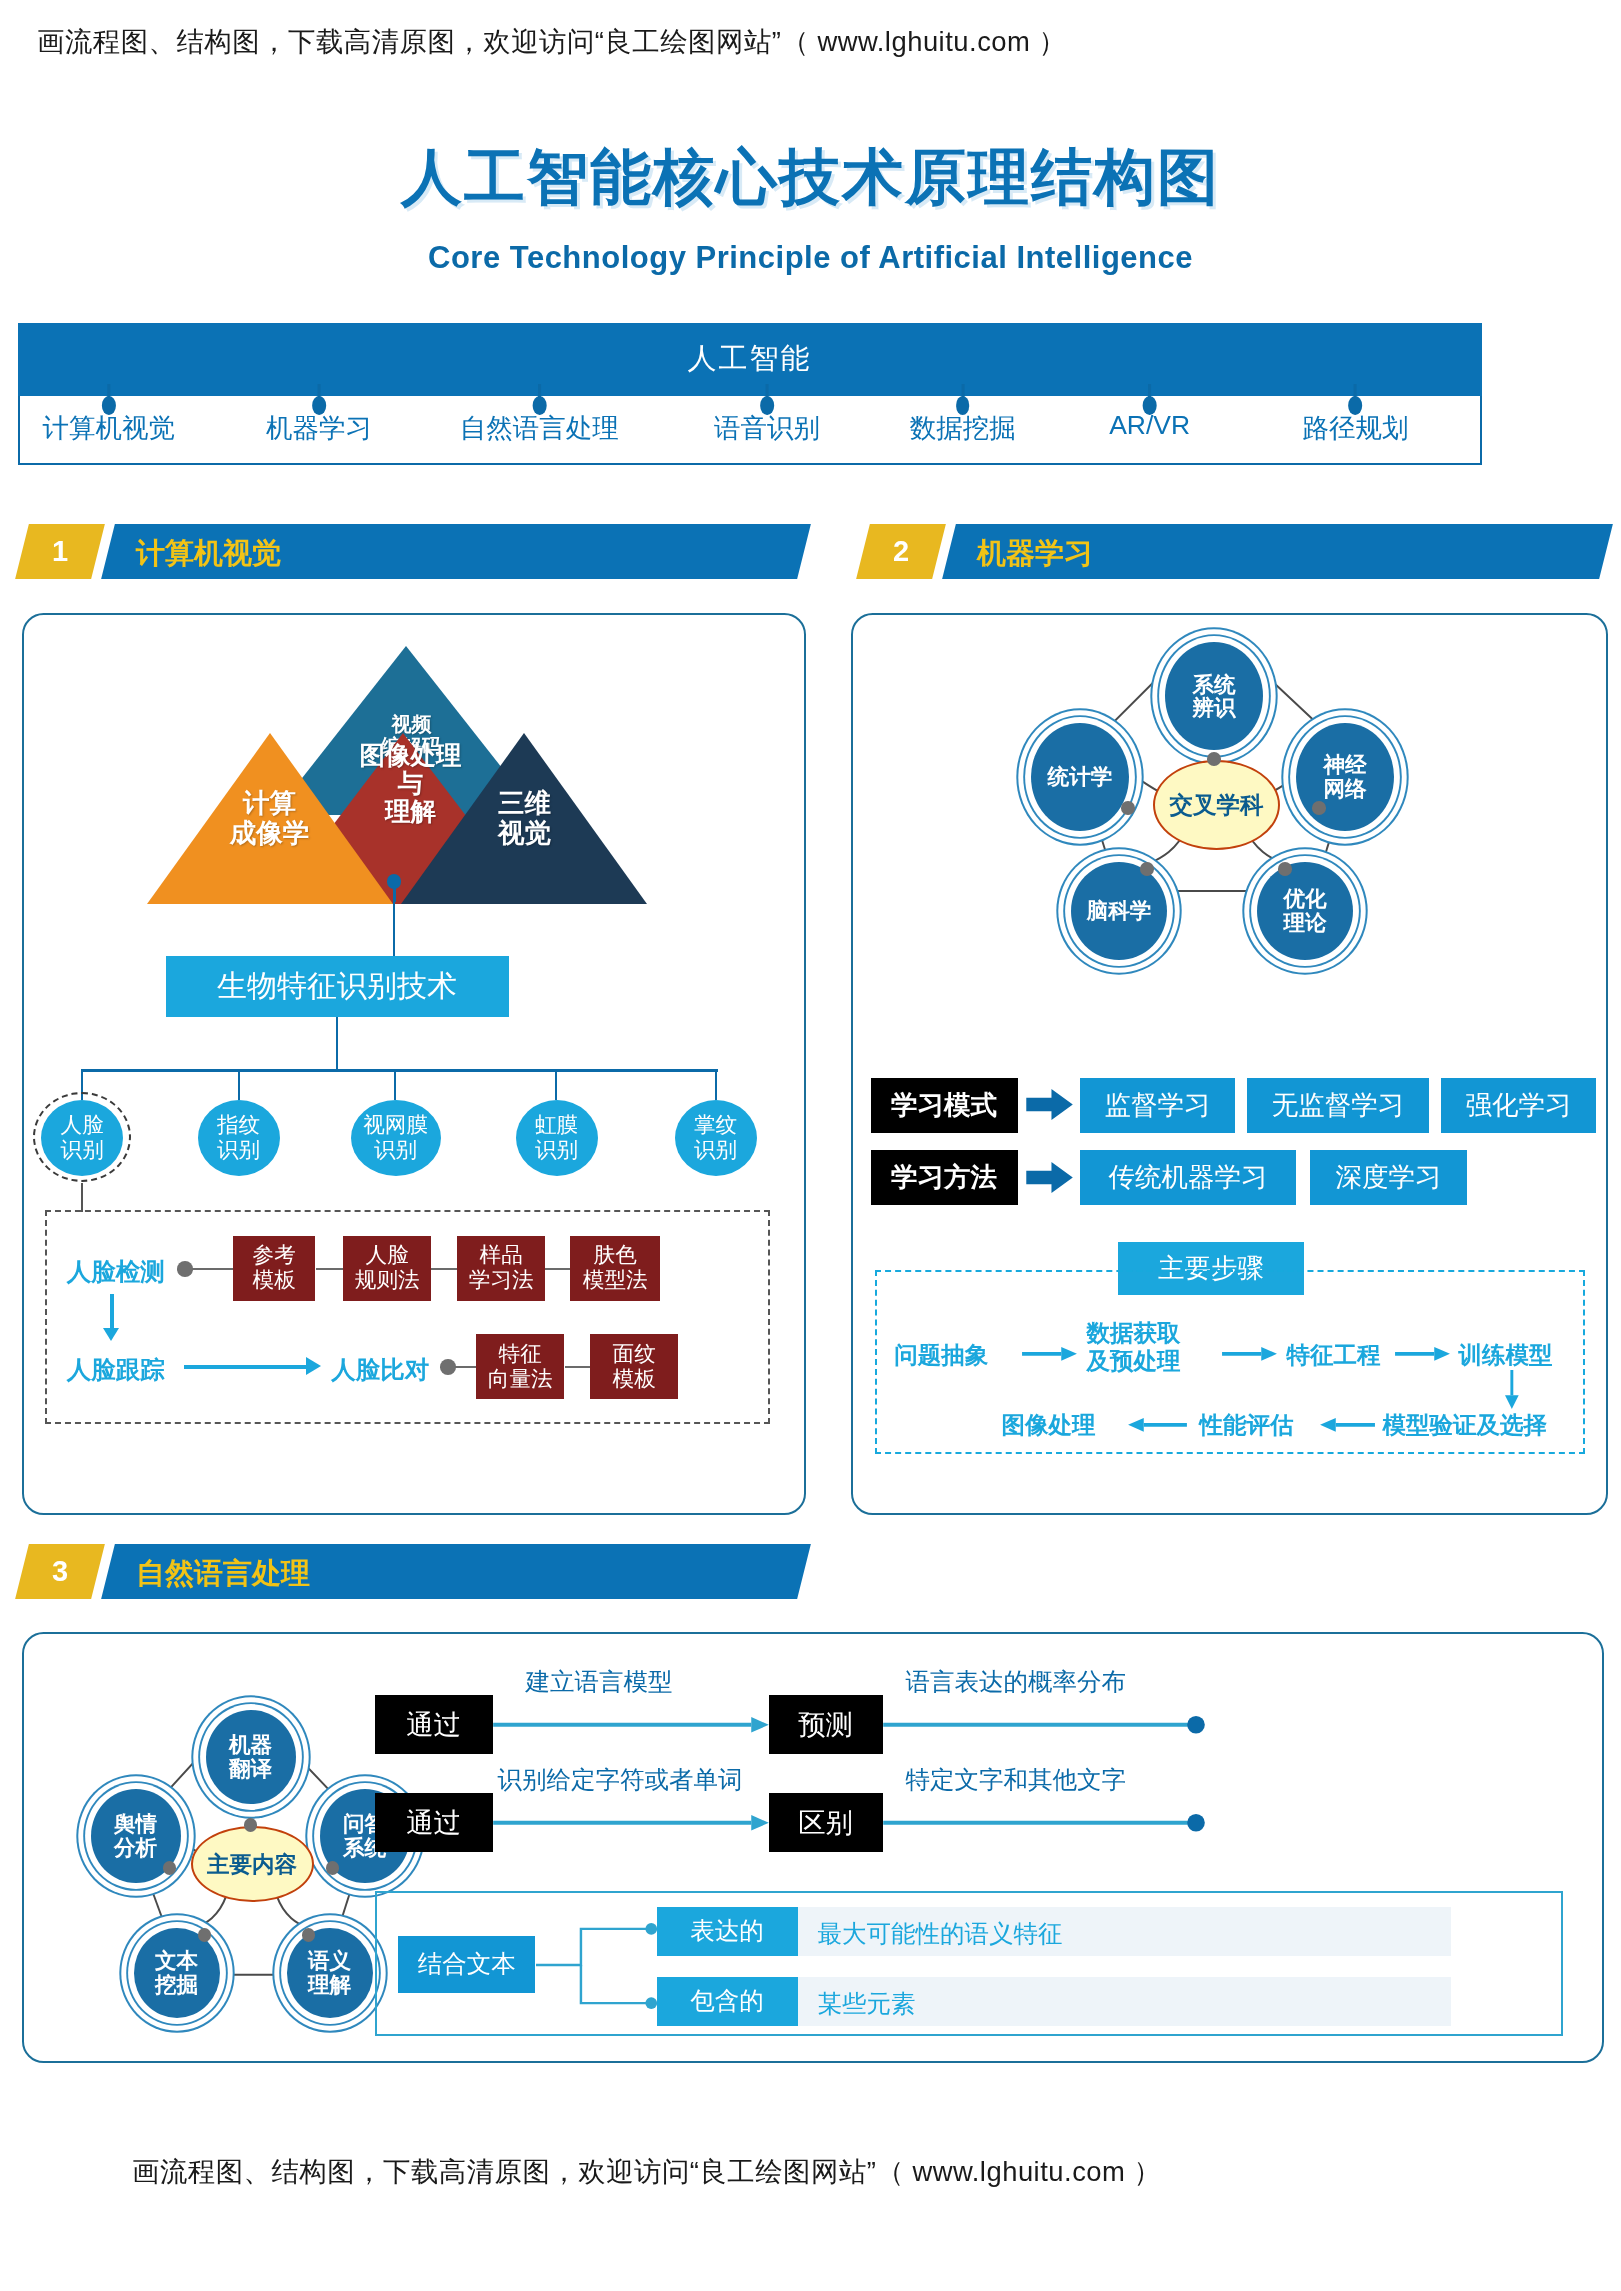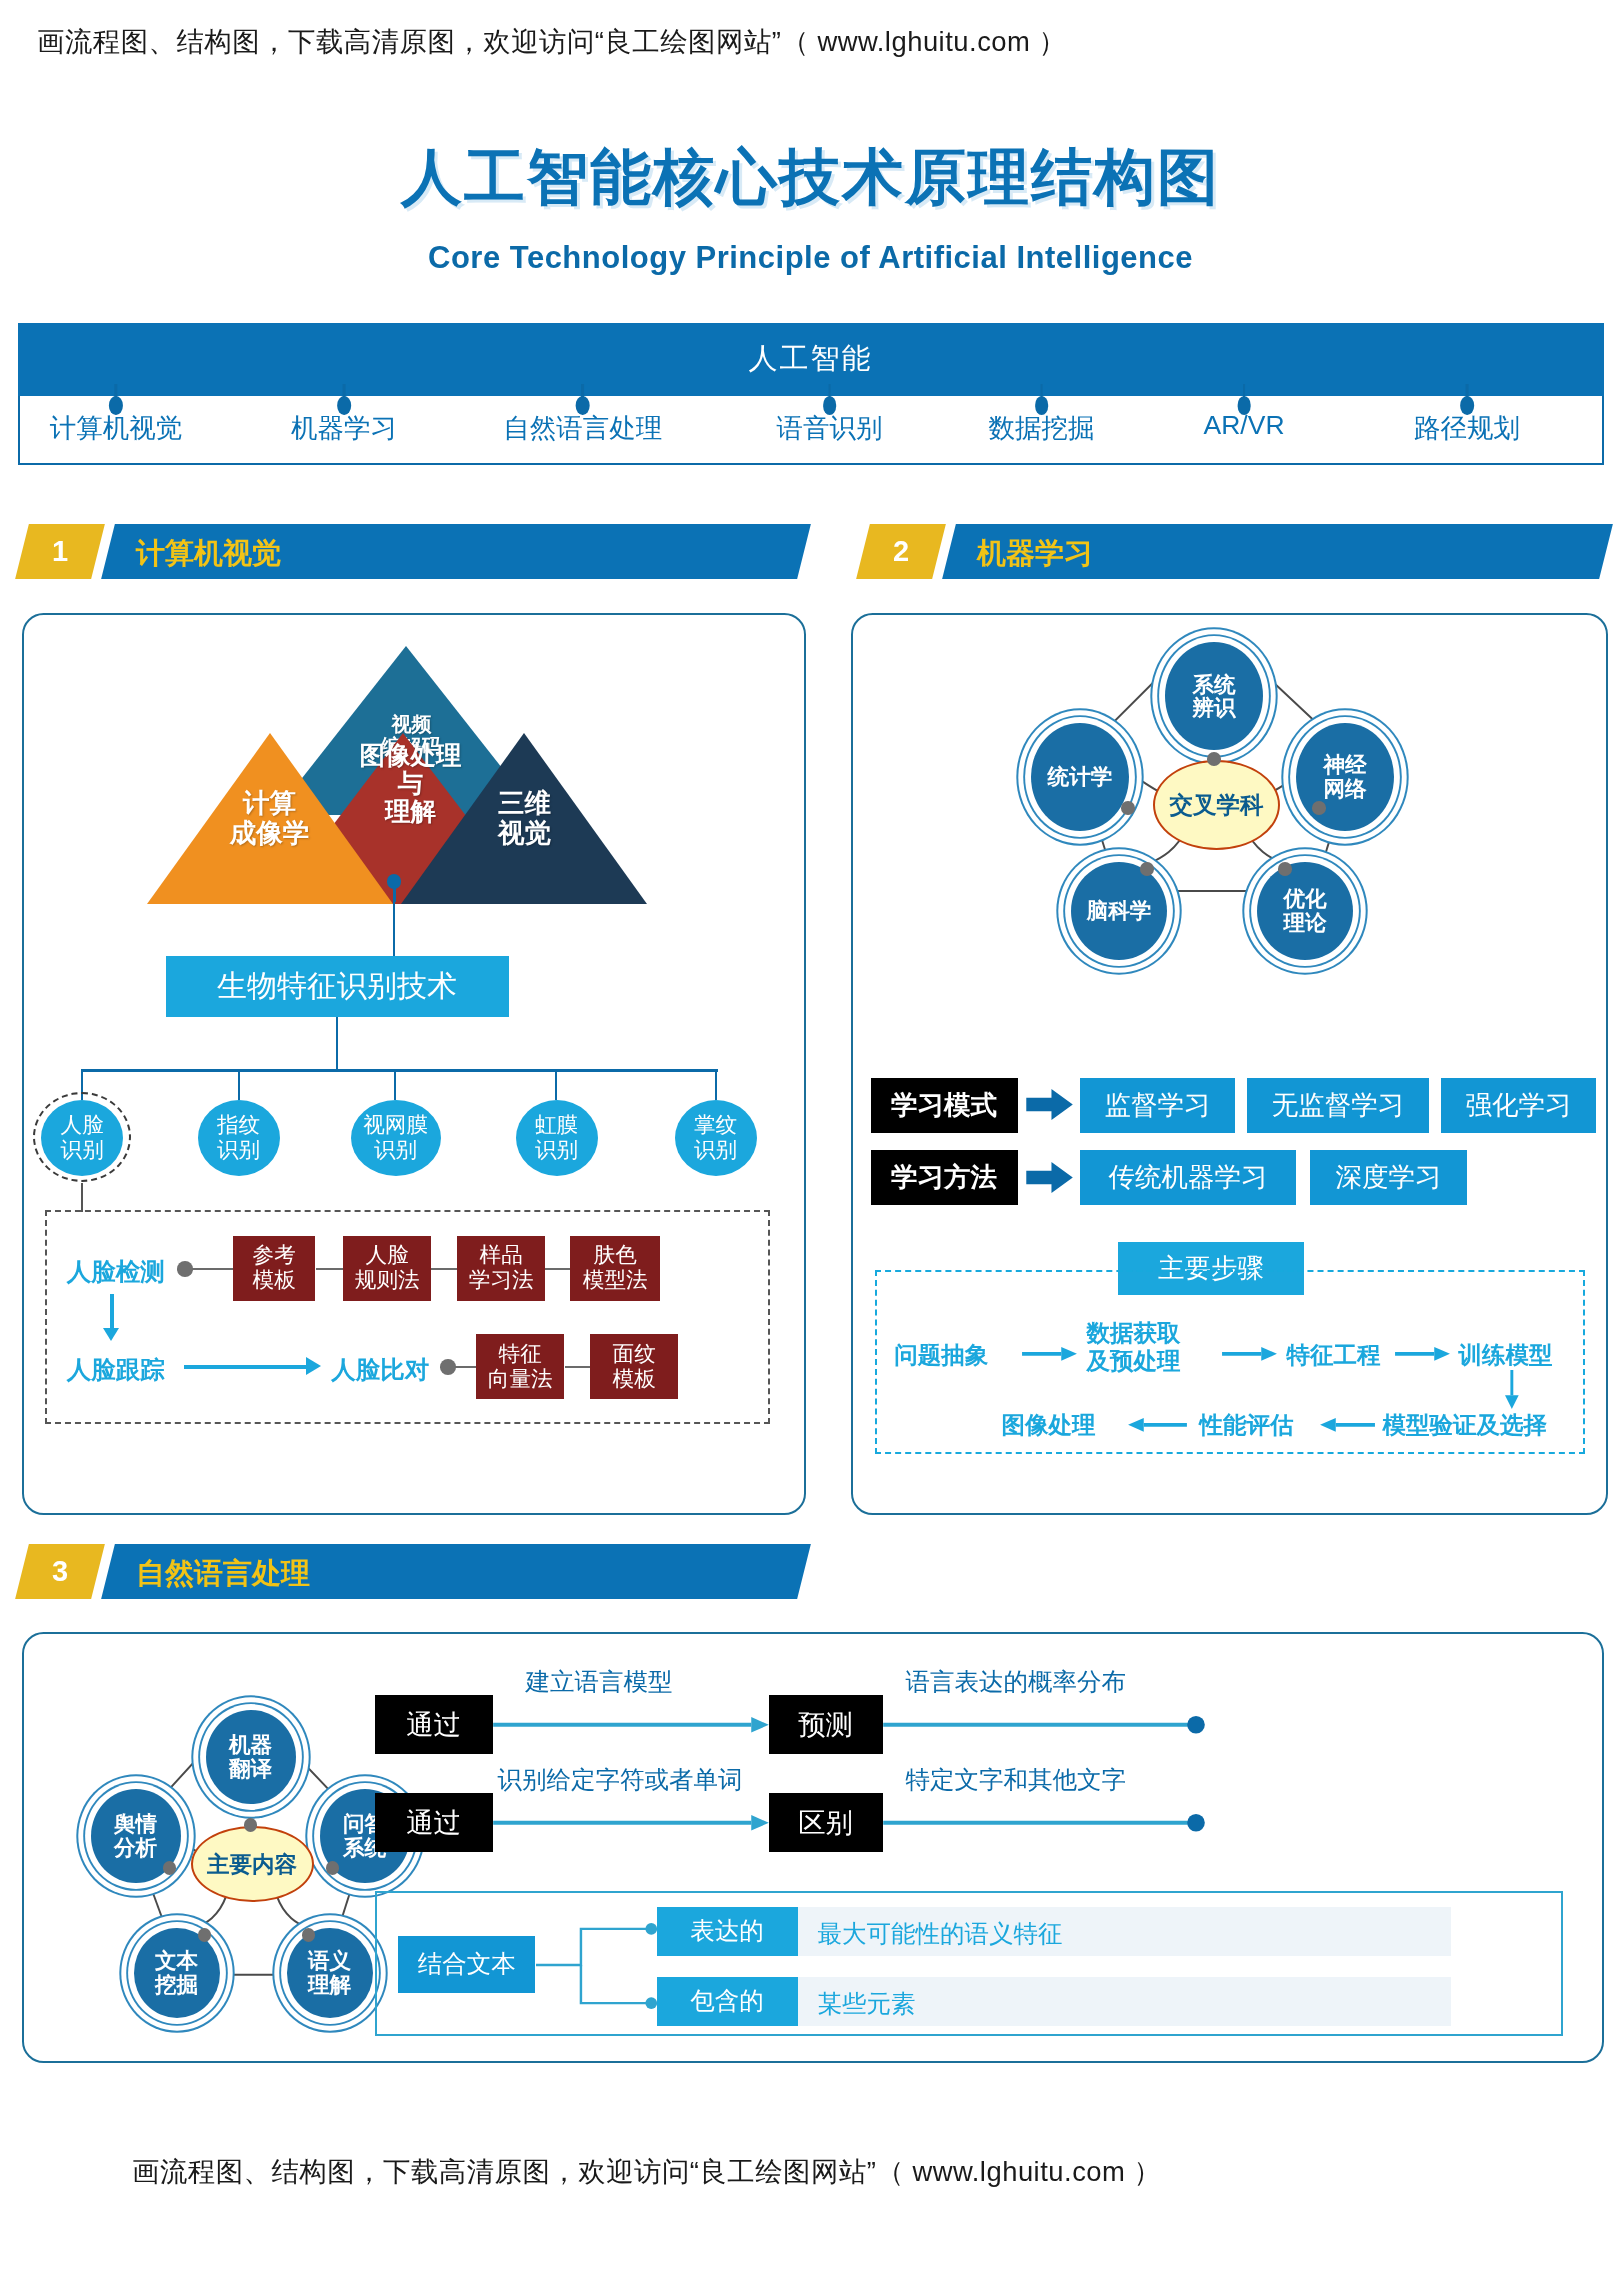--- a/index.html
+++ b/index.html
@@ -22,21 +22,21 @@
     position:absolute; top:137px; left:0; width:100%; text-align:center;
     font-size:61px; font-weight:bold; color:#0b72b5; letter-spacing:2px;
     text-shadow:2.9px 2.9px 0 #d8eaf6;
   }
   #sub-title {
     position:absolute; top:240px; left:0; width:100%; text-align:center;
     font-size:31px; font-weight:bold; color:#0b6aa8; letter-spacing:0.5px;
   }
 
   
-  #ai-bar-wrap { position:absolute; left:17.6px; top:323px; width:1586px; }
+  #ai-bar-wrap { position:absolute; left:17.6px; top:323px; width:1464px; }
   #ai-bar {
     background:#0b72b5; color:#fff; text-align:center;
     font-size:29px; padding:15.7px 0 17.6px; letter-spacing:2px;
   }
   #ai-under {
     position:relative; height:69px;
     border-left:2.9px solid #0b6aa8; border-right:2.9px solid #0b6aa8;
     border-bottom:2.9px solid #0b6aa8; background:#fff;
   }
   .ai-item {

